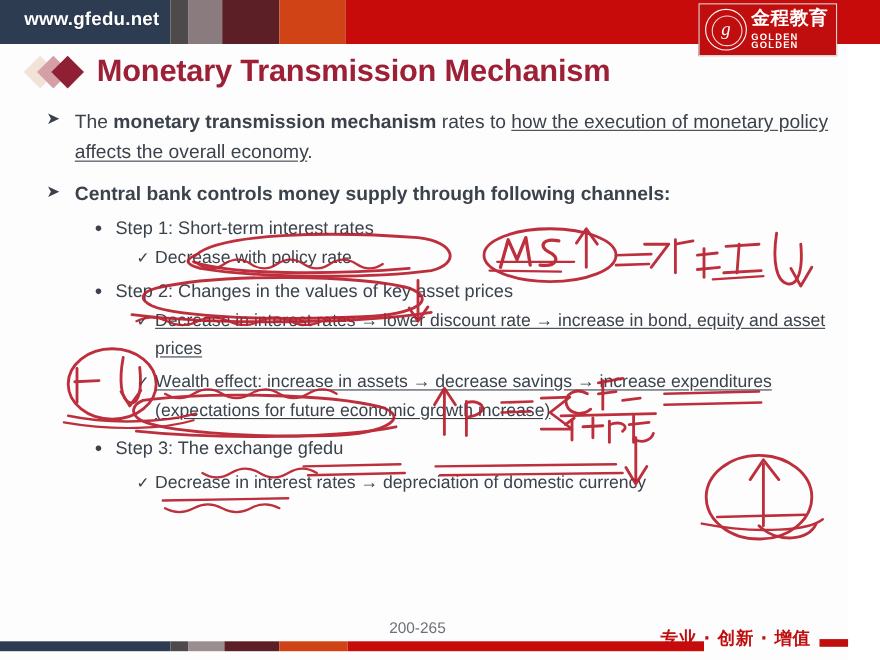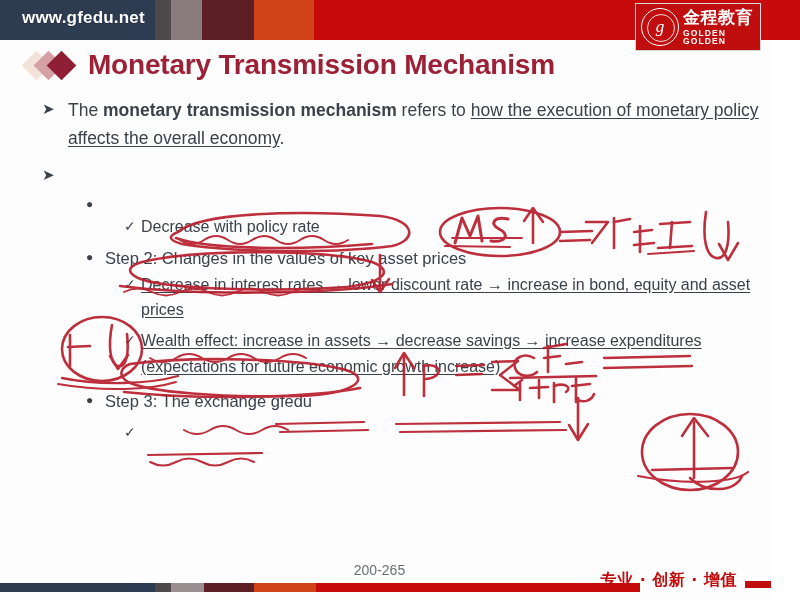--- a/index.html
+++ b/index.html
@@ -190,33 +190,35 @@
       <div class="dia dia2"></div>
       <div class="dia dia3"></div>
     </div>
     <div class="slide-title">Monetary Transmission Mechanism</div>
   </div>
 
   <div class="body">
 
     <div class="lvl1">
       <span class="mk">➤</span>
-      <span><span>The </span><span class="b">monetary transmission mechanism</span><span> refers to </span><span class="u">how the execution of monetary policy affects the overall economy</span><span>.</span></span>
+      <span><span>The </span><span class="b">monetary transmission mechanism</span><span> rates to </span><span class="u">how the execution of monetary policy affects the overall economy</span><span>.</span></span>
     </div>
 
     <div class="sp"></div>
 
     <div class="lvl1">
       <span class="mk">➤</span>
+      <span class="b">Central bank controls money supply through following channels:</span>
     </div>
 
     <div class="sp-s"></div>
 
     <div class="lvl2">
       <span class="mk">●</span>
+      <span>Step 1: Short-term interest rates</span>
     </div>
     <div class="lvl3">
       <span class="mk">✓</span>
       <span>Decrease with policy rate</span>
     </div>
 
     <div class="sp-s"></div>
 
     <div class="lvl2">
       <span class="mk">●</span>
@@ -236,20 +238,21 @@
 
     <div class="sp"></div>
 
     <div class="lvl2">
       <span class="mk">●</span>
       <span>Step 3: The exchange gfedu</span>
     </div>
     <div class="sp-s"></div>
     <div class="lvl3">
       <span class="mk">✓</span>
+      <span>Decrease in interest rates → depreciation of domestic currency</span>
     </div>
 
   </div>
 
   <svg class="ink" viewBox="0 0 800 600" xmlns="http://www.w3.org/2000/svg">
     <g fill="none" stroke="#b81e2d" stroke-width="2.6" stroke-linecap="round" stroke-linejoin="round" opacity="0.92">
 
       <path d="M178 232 C 200 212, 300 210, 380 216 C 415 220, 418 240, 392 246
                C 330 254, 230 252, 182 244 C 168 240, 168 236, 178 232 Z"></path>
       <path d="M176 238 C 210 250, 300 250, 372 244"></path>

